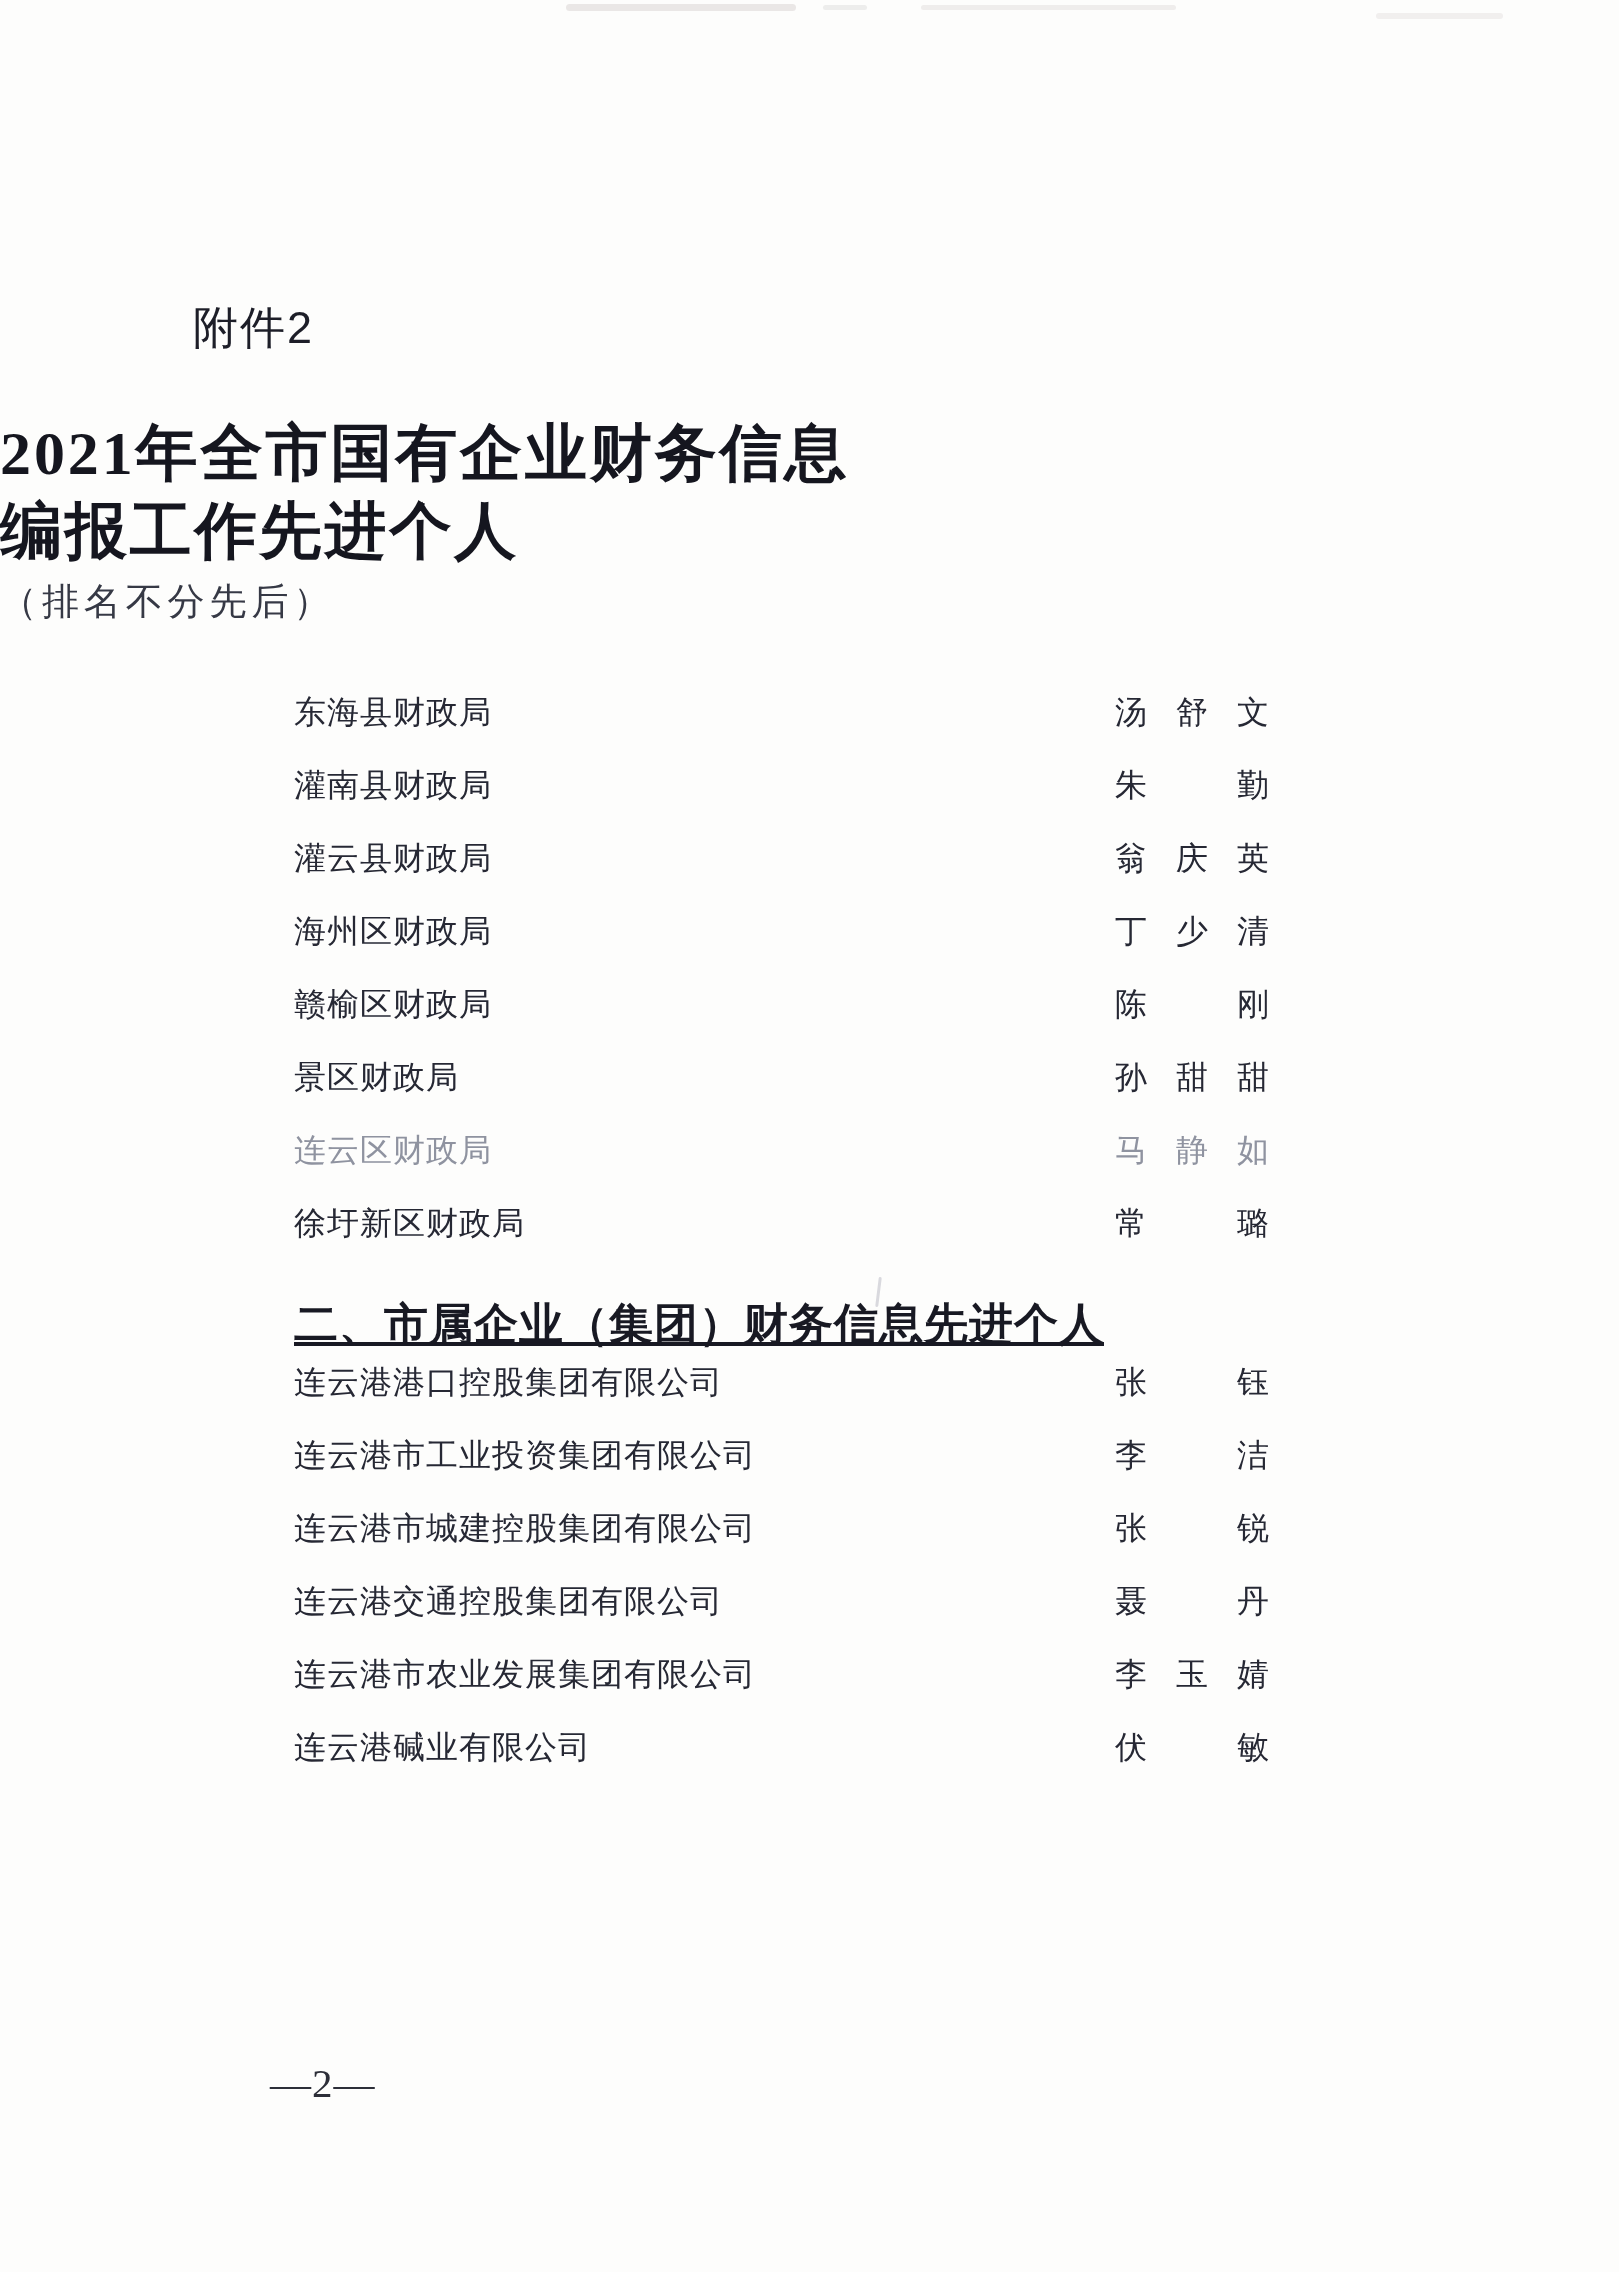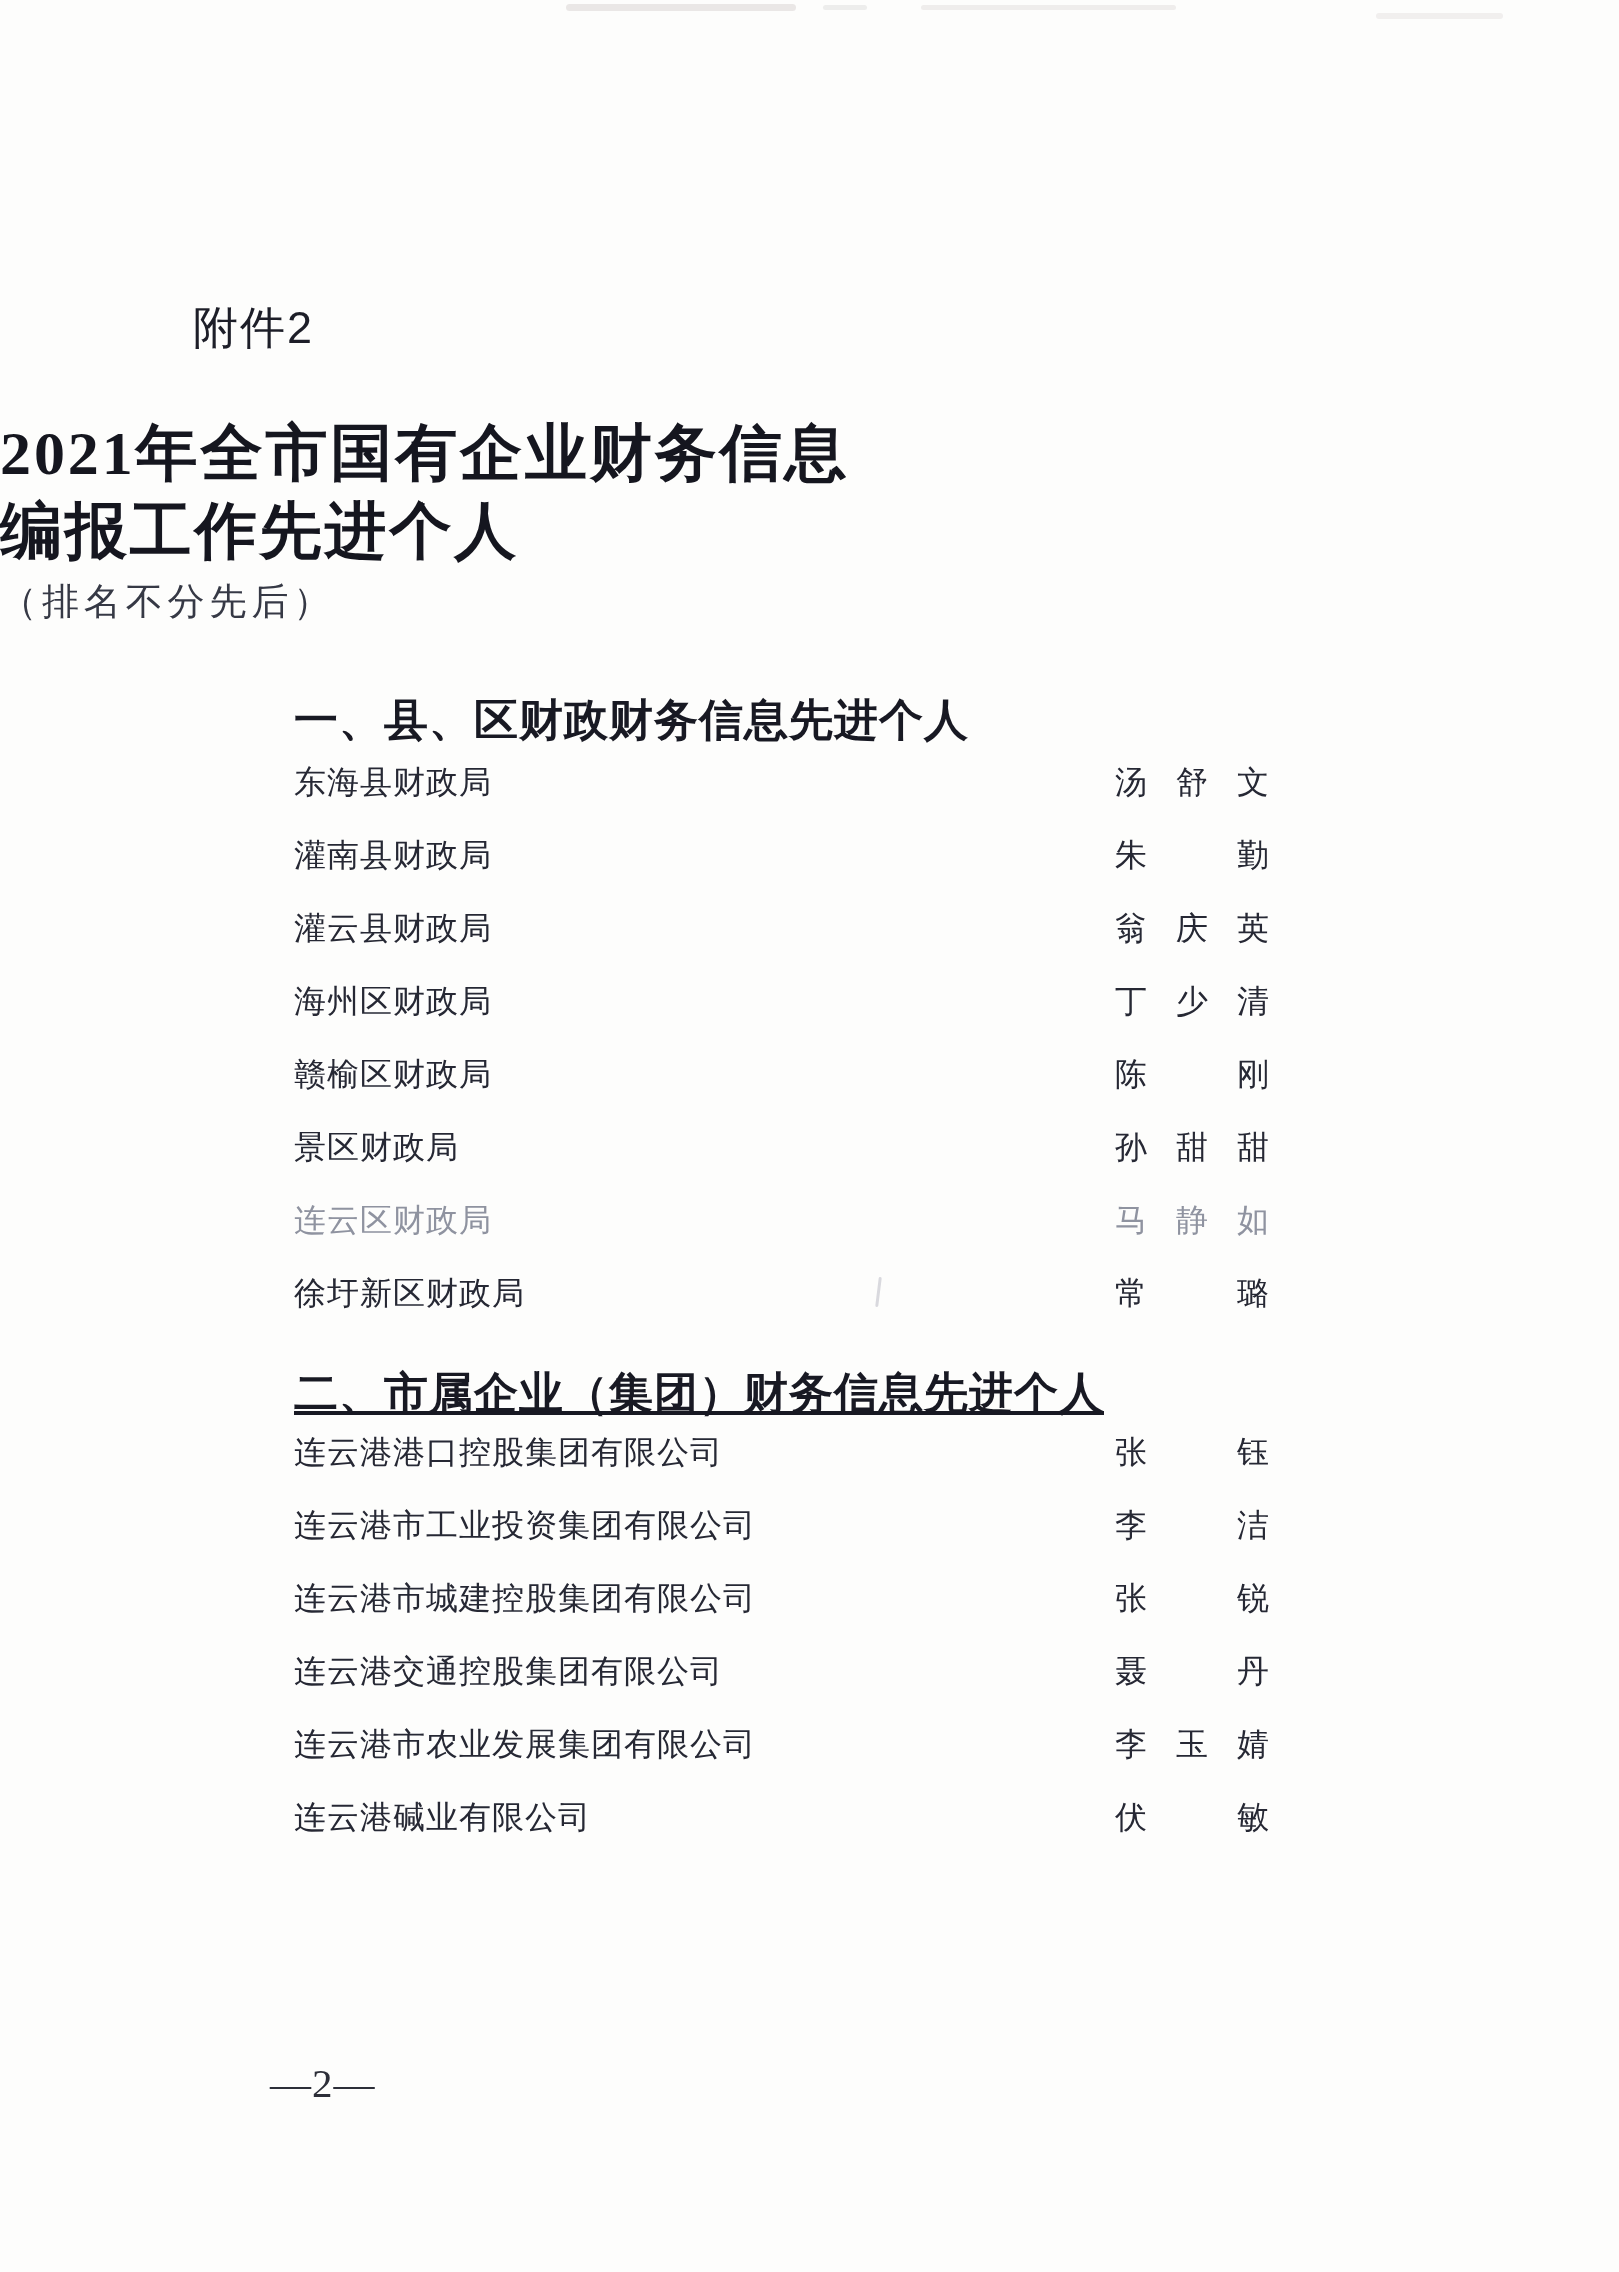--- a/index.html
+++ b/index.html
@@ -116,21 +116,20 @@
 
   <div class="title">
     <div>2021年全市国有企业财务信息</div>
     <div>编报工作先进个人</div>
   </div>
 
   <div class="subtitle">（排名不分先后）</div>
 
   <div class="list">
 
-    <div class="sec-heading">一、县、区财政财务信息先进个人</div>
 
     <div class="row">
       <span class="org">东海县财政局</span>
       <span class="name">汤舒文</span>
     </div>
     <div class="row">
       <span class="org">灌南县财政局</span>
       <span class="name">朱　勤</span>
     </div>
     <div class="row">

